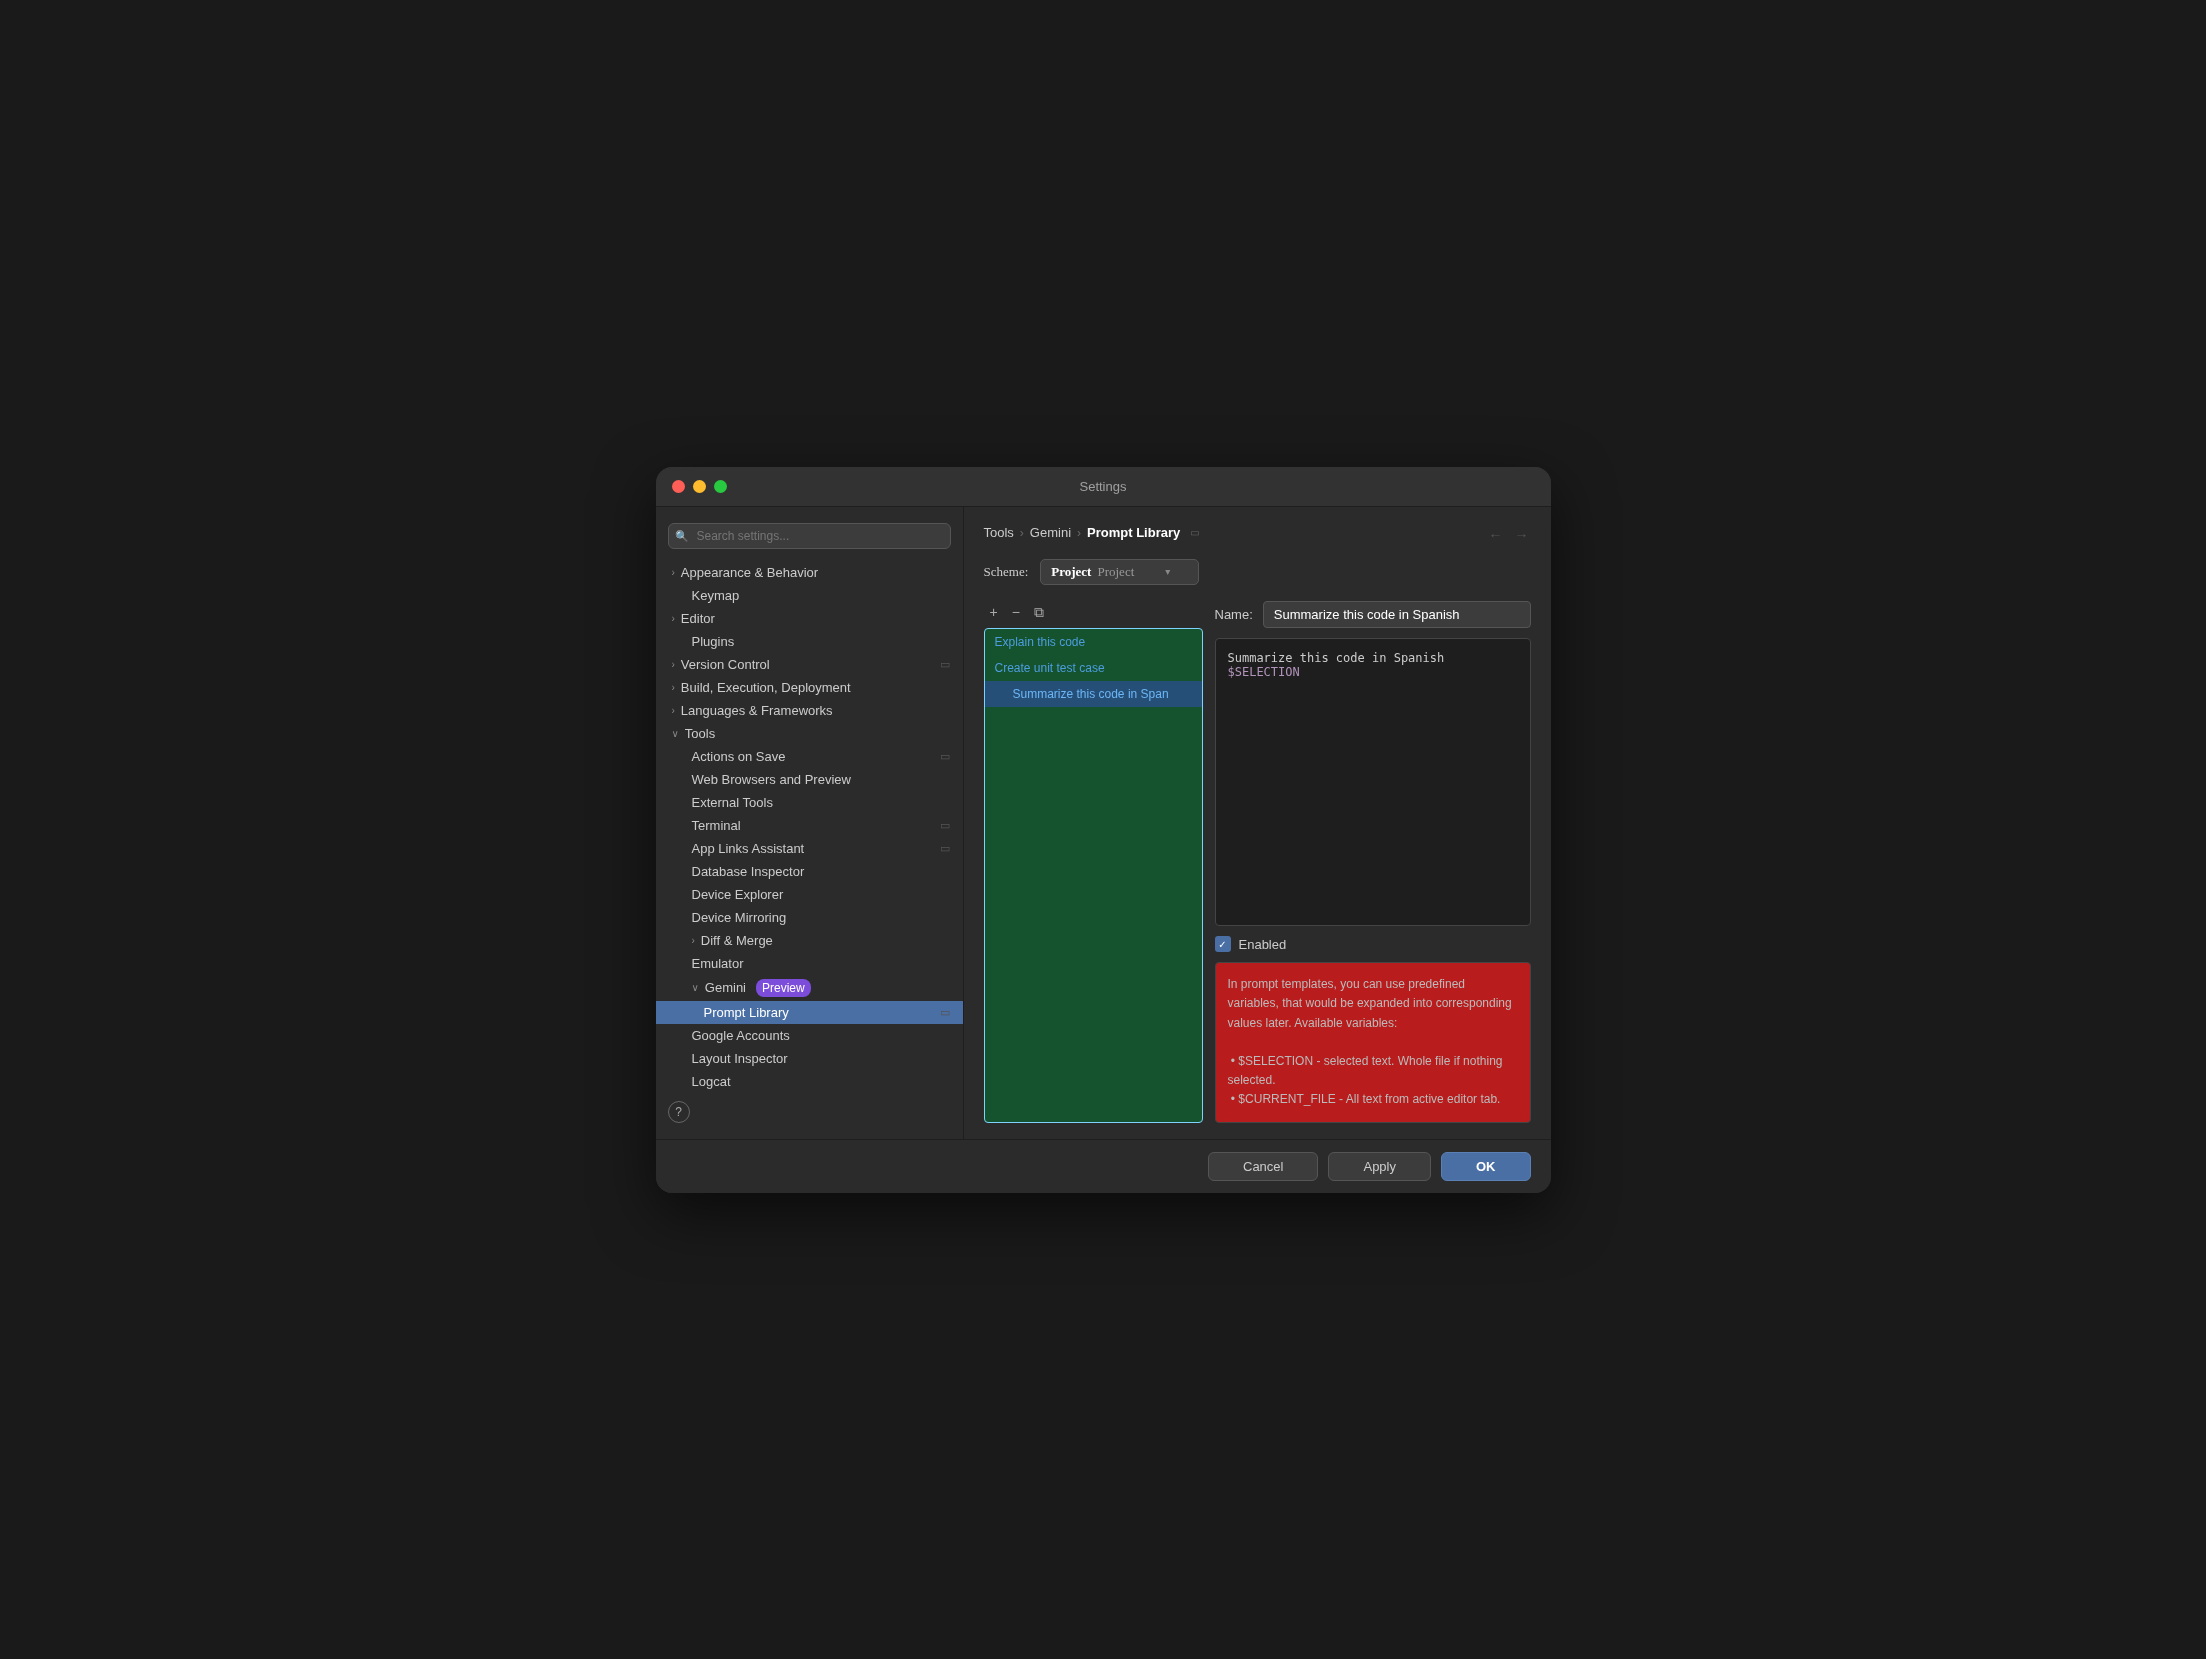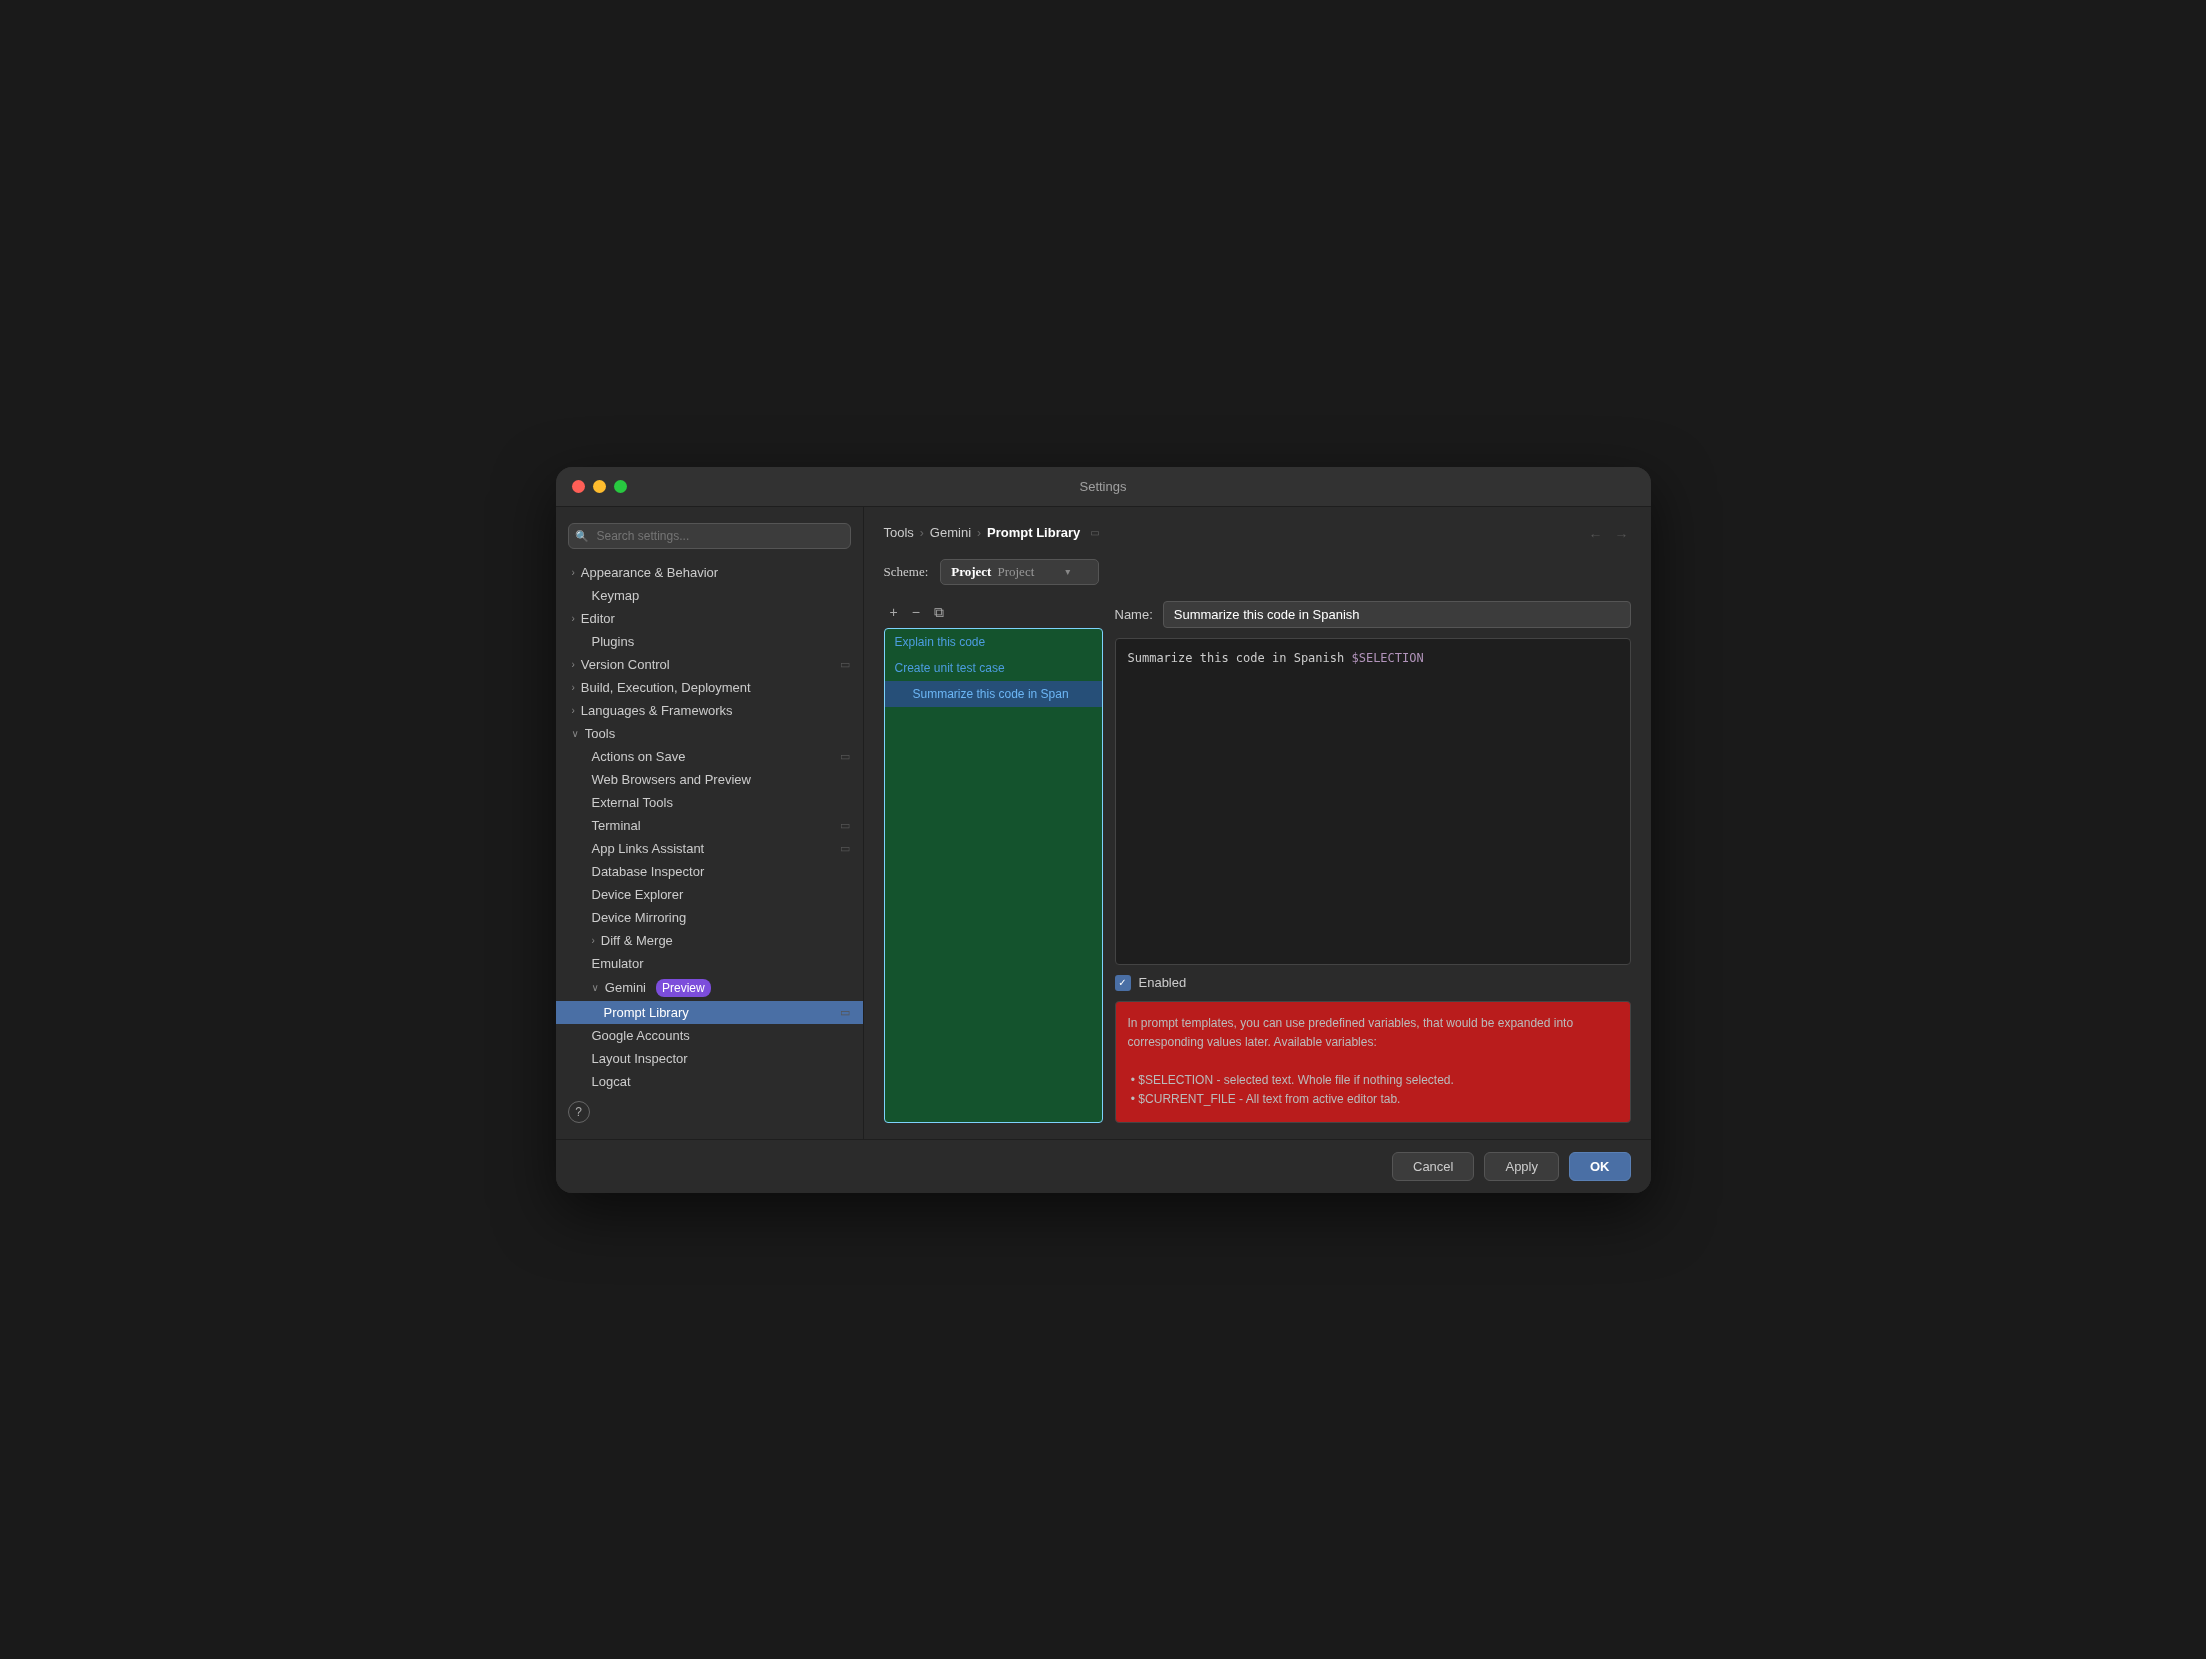--- a/index.html
+++ b/index.html
@@ -5,21 +5,21 @@
     * { box-sizing: border-box; margin: 0; padding: 0; }
     body {
       background: #1a1a1a;
       display: flex;
       justify-content: center;
       align-items: center;
       min-height: 100vh;
       font-family: -apple-system, BlinkMacSystemFont, 'Helvetica Neue', Arial, sans-serif;
     }
     .window {
-      width: 1095px;
+      width: 895px;
       background: #2b2b2b;
       border-radius: 16px;
       overflow: hidden;
       box-shadow: 0 20px 60px rgba(0,0,0,0.6);
       display: flex;
       flex-direction: column;
     }
     .titlebar {
       background: #323232;
       padding: 12px 16px;
@@ -324,21 +324,21 @@
     .footer {
       background: #2b2b2b;
       border-top: 1px solid #1e1e1e;
       padding: 12px 20px;
       display: flex;
       justify-content: flex-end;
       align-items: center;
       gap: 10px;
     }
     .footer-btn {
-      padding: 6px 20px;
+      padding: 6px 34px;
       border-radius: 6px;
       font-size: 13px;
       cursor: pointer;
       border: 1px solid #555;
       background: #3c3c3c;
       color: #ccc;
     }
     .footer-btn.primary {
       background: #4a6fa5;
       border-color: #5a80b5;

